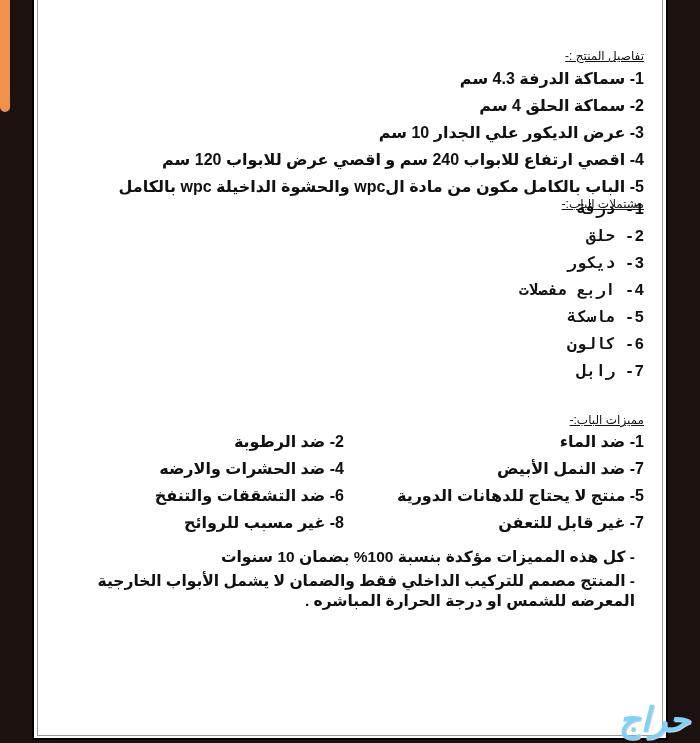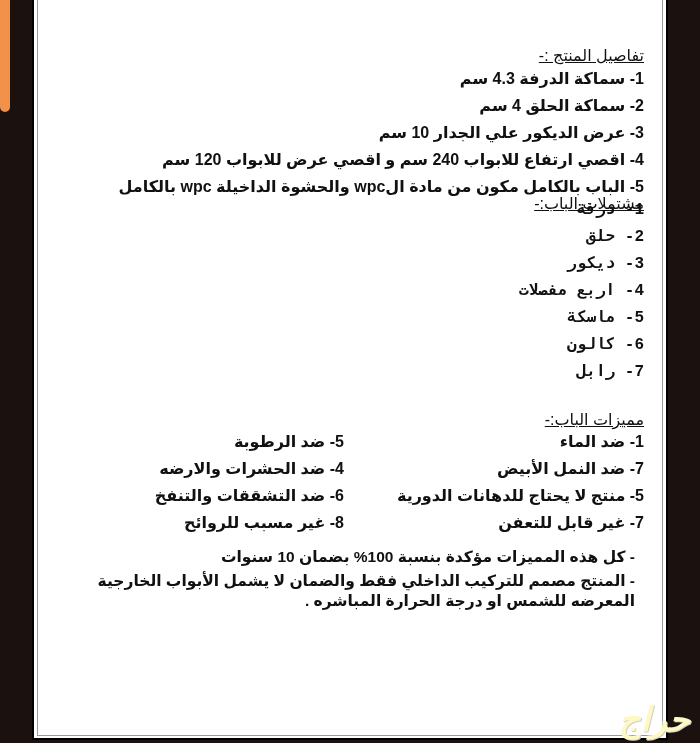--- a/index.html
+++ b/index.html
@@ -49,21 +49,21 @@
     .content {
       position: absolute;
       right: 18px;
       top: 52px;
       width: 590px;
       direction: rtl;
       text-align: right;
       color: #111;
     }
     .section-title {
-      font-size: 16px;
+      font-size: 12px;
       text-decoration: underline;
       line-height: 16px;
       margin: 0;
       font-weight: normal;
     }
     .line {
       font-size: 16px;
       font-weight: bold;
       line-height: 27px;
       white-space: nowrap;
@@ -90,21 +90,21 @@
       white-space: normal;
       margin-bottom: 4px;
     }
     .watermark {
       position: absolute;
       right: 10px;
       bottom: 4px;
       font-size: 34px;
       font-weight: bold;
       font-style: italic;
-      color: #fef9c3;
+      color: #7dd3fc;
       letter-spacing: -2px;
       direction: rtl;
       text-shadow: 1px 1px 0 #d0d0d0;
     }
   </style>
 </head>
 <body>
 
 <div class="side-tab"></div>
 
@@ -135,21 +135,21 @@
         <div class="line">5- ماسكة</div>
         <div class="line">6- كالون</div>
         <div class="line">7- رابل</div>
       </div>
 
       <div class="s3">
         <div class="section-title">مميزات الباب:-</div>
       </div>
       <div class="s3-grid">
         <div class="line">1- ضد الماء</div>
-        <div class="line">5- ضد الرطوبة</div>
+        <div class="line">2- ضد الرطوبة</div>
         <div class="line">7- ضد النمل الأبيض</div>
         <div class="line">4- ضد الحشرات والارضه</div>
         <div class="line">5- منتج لا يحتاج للدهانات الدورية</div>
         <div class="line">6- ضد التشققات والتنفخ</div>
         <div class="line">7- غير قابل للتعفن</div>
         <div class="line">8- غير مسبب للروائح</div>
       </div>
 
       <div class="notes">
         <div class="note">- كل هذه المميزات مؤكدة بنسبة 100% بضمان 10 سنوات</div>

